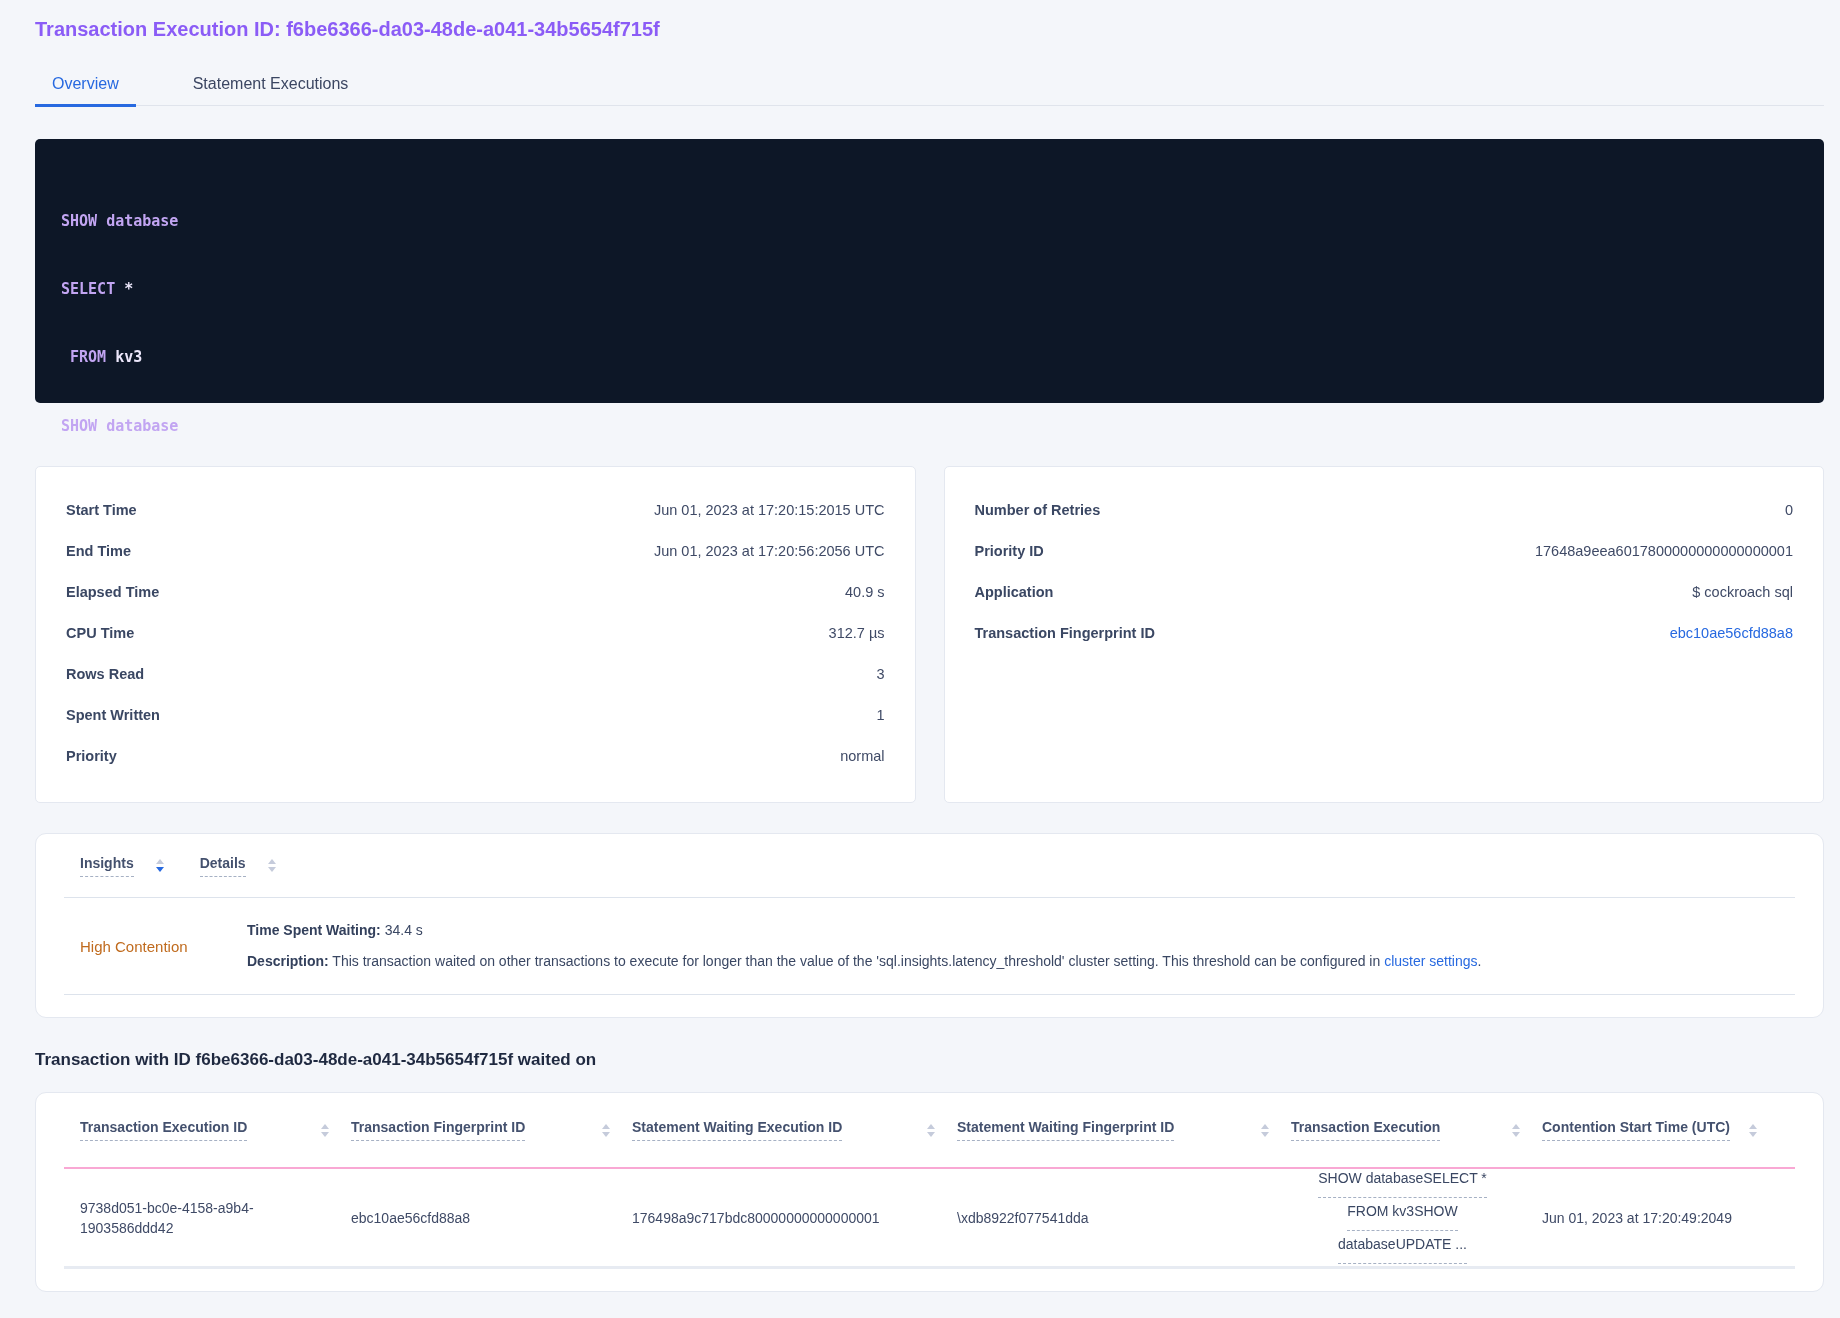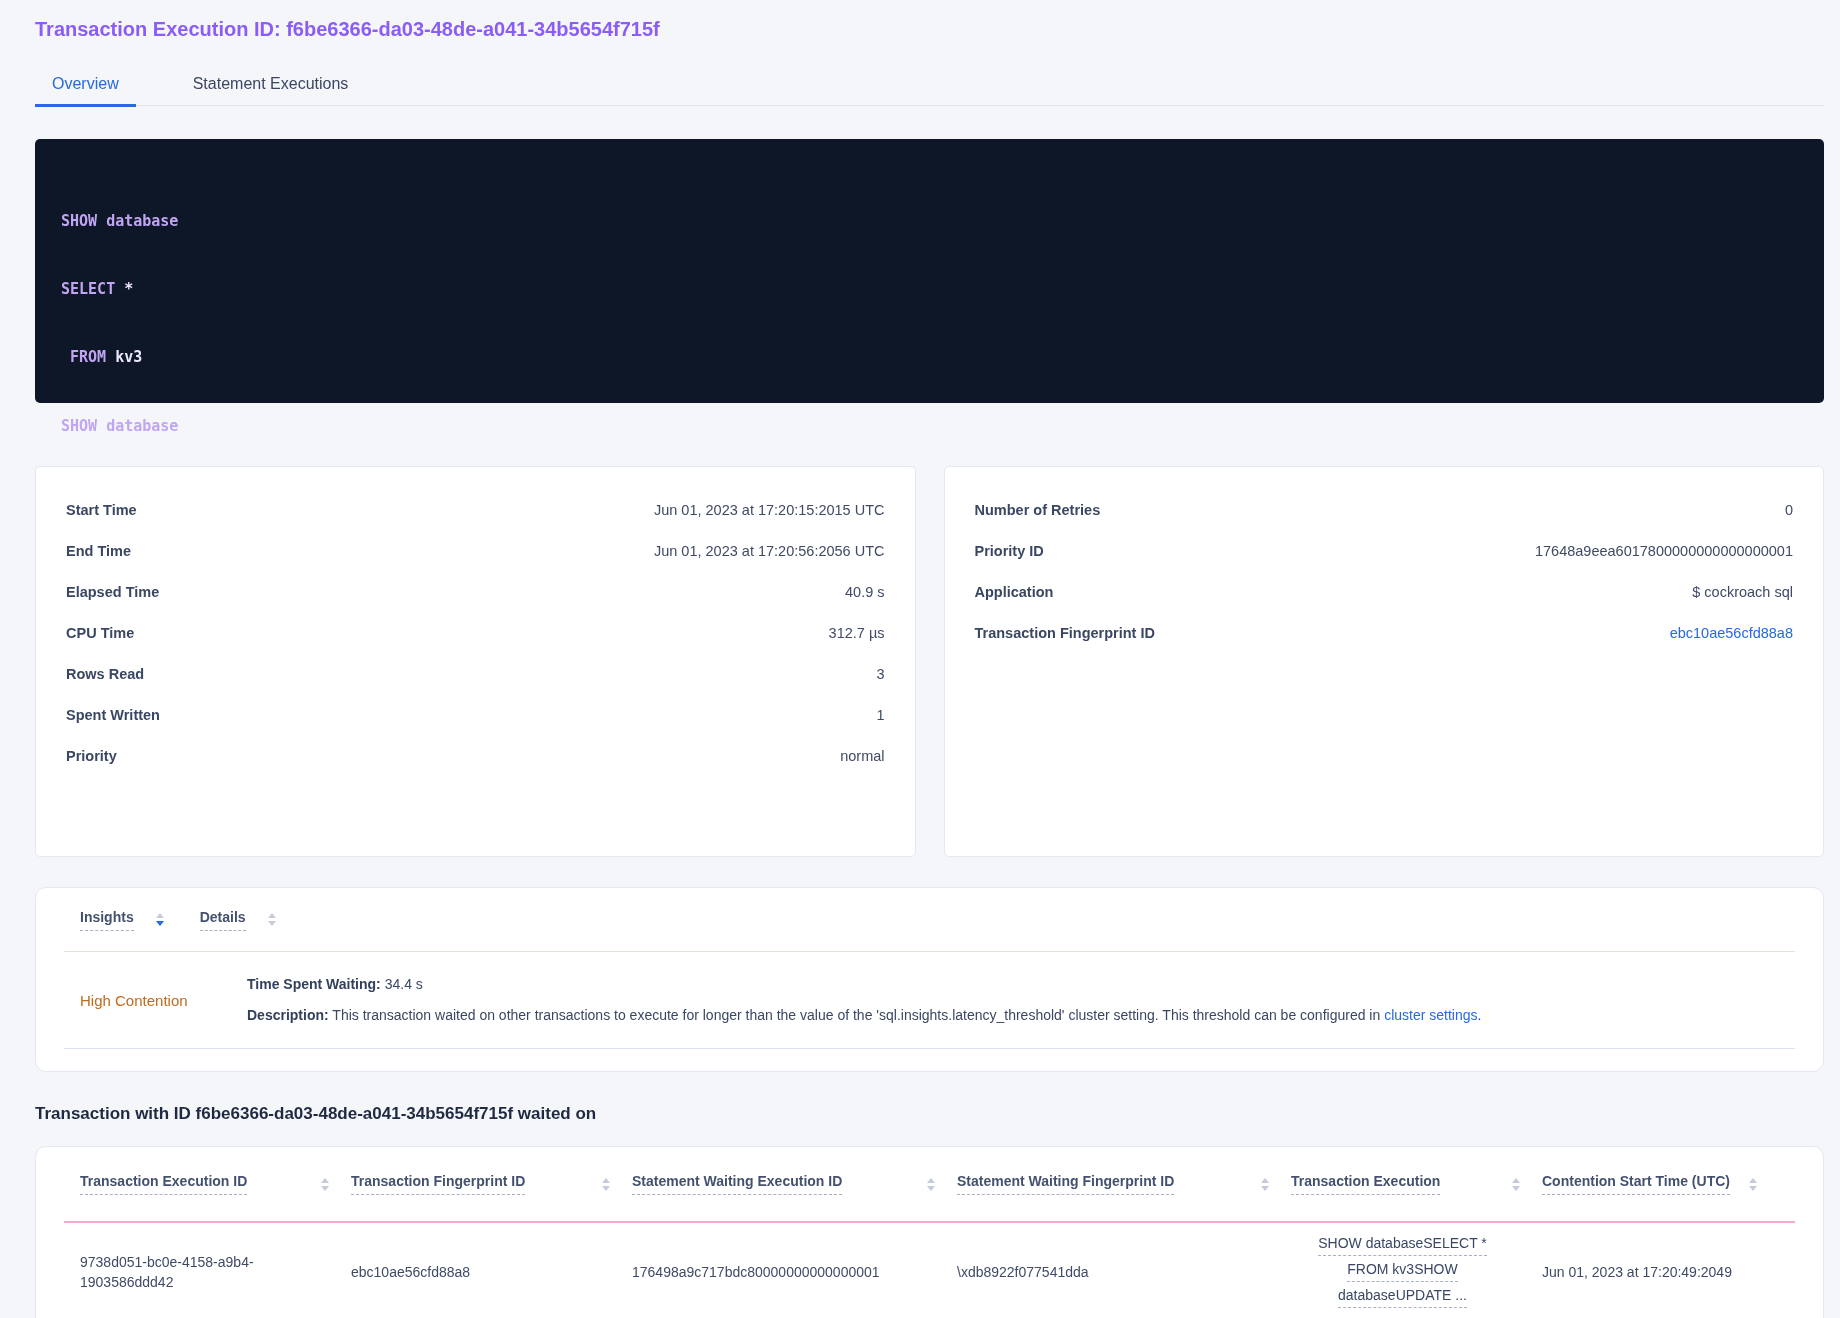--- a/index.html
+++ b/index.html
@@ -32,21 +32,21 @@
     padding:25px 26px;
     font-family:"DejaVu Sans Mono", monospace;
     font-size:15px; font-weight:700; line-height:22.8px;
     color:#ece7fb; white-space:pre;
   }
   .sql-kw { color:#c2a5f2; }
 
   
   .panels { display:flex; gap:28px; margin-top:63px; }
   .panel {
-    flex:1; height:391px; background:#fff; border:1px solid #e4e8f0;
+    flex:1; height:337px; background:#fff; border:1px solid #e4e8f0;
     border-radius:5px; padding:22px 30px;
   }
   .prow { display:flex; justify-content:space-between; align-items:center; height:41px; font-size:14.5px; }
   .plabel { font-weight:700; color:#3a4763; }
   .pvalue { color:#3f4a66; }
   .link { color:#2769e0; text-decoration:none; cursor:pointer; }
 
   
   .th-label {
     font-size:14px; font-weight:700; color:#44516e;
@@ -92,21 +92,21 @@
   .w-cell { display:flex; align-items:center; justify-content:space-between; padding-right:22px; }
   .c1 { width:271px; flex:none; }
   .c2 { width:281px; flex:none; }
   .c3 { width:325px; flex:none; }
   .c4 { width:334px; flex:none; }
   .c5 { width:251px; flex:none;text-align:center; }
   .c6 { flex:1; }
   .w-cell-data { display:block; padding-right:28px; line-height:20px; }
   .stmt-line {
     display:inline-block; border-bottom:1px dashed #a6b1c4;
-    padding-bottom:2px; margin-bottom:3px; color:#3a4763; cursor:pointer;
+    padding-bottom:9px; margin-bottom:3px; color:#3a4763; cursor:pointer;
   }
 </style>
 </head>
 <body>
 
 <div class="page">
 
   <div class="page-title">Transaction Execution ID: f6be6366-da03-48de-a041-34b5654f715f</div>
 
   <div class="tabs">

